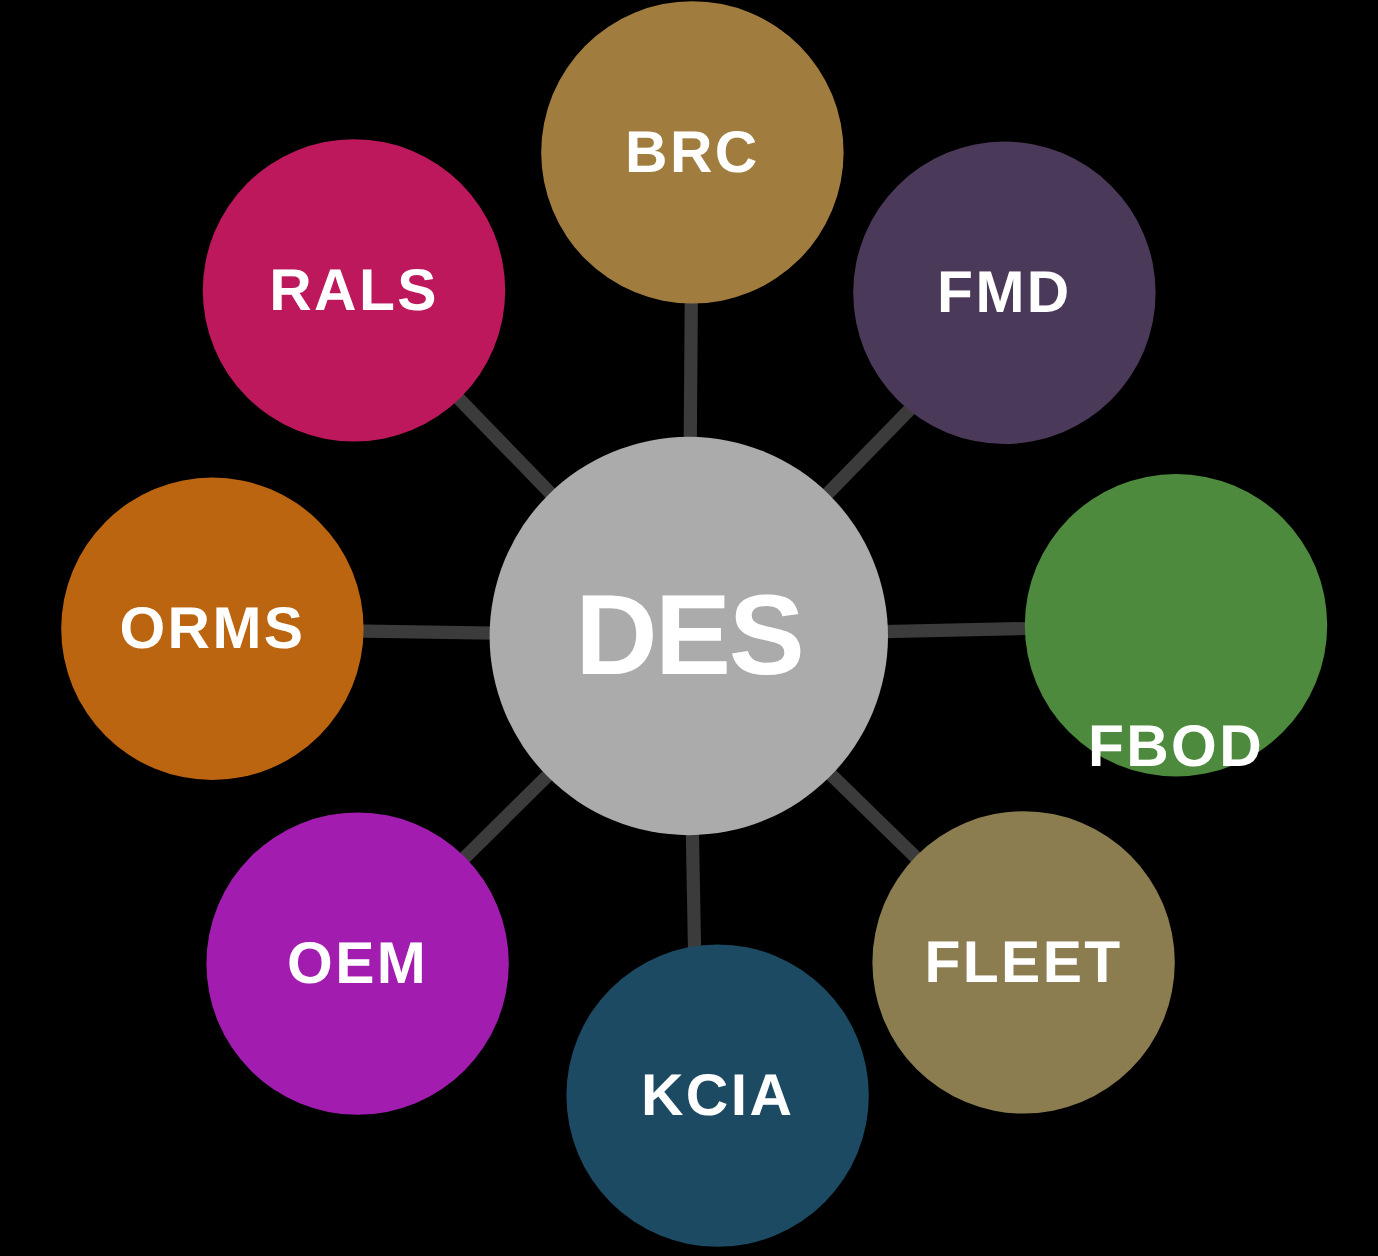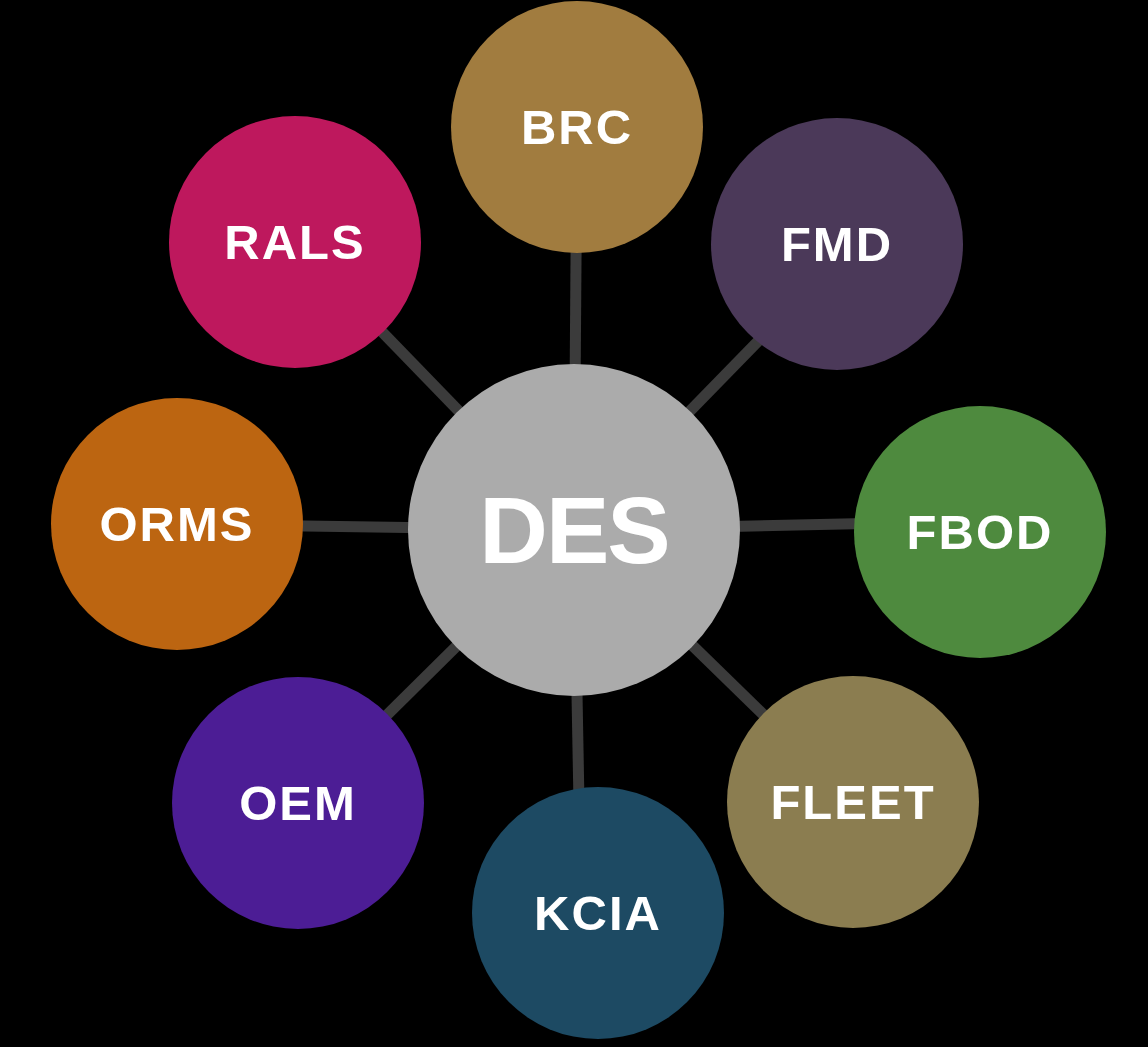--- a/index.html
+++ b/index.html
@@ -51,21 +51,21 @@
   }
   .hub .label {
     font-size: 95px;
     font-weight: 700;
     letter-spacing: -2px;
     line-height: 1;
   }
   
   .pos-brc   { left: 451px; top: 1px;   }
   .pos-fmd   { left: 711px; top: 118px; }
-  .pos-fbod  { left: 854px; top: 406px; }
+  .pos-fbod  { left: 854px; top: 395px; align-items: flex-end; }
   .pos-fleet { left: 727px; top: 676px; }
   .pos-kcia  { left: 472px; top: 787px; }
   .pos-oem   { left: 172px; top: 677px; }
   .pos-orms  { left: 51px;  top: 398px; }
   .pos-rals  { left: 169px; top: 116px; }
 </style>
 </head>
 <body>
 
 <div class="canvas" style="background-color: rgb(0, 0, 0); color: rgb(255, 255, 255);">
@@ -94,21 +94,21 @@
   </div>
 
   <div class="node sat pos-fleet" style="background-color: rgb(139, 125, 80);">
     <span class="label">FLEET</span>
   </div>
 
   <div class="node sat pos-kcia" style="background-color: rgb(29, 74, 99);">
     <span class="label">KCIA</span>
   </div>
 
-  <div class="node sat pos-oem" style="background-color: #4c1d95;">
+  <div class="node sat pos-oem" style="background-color: #a21caf;">
     <span class="label">OEM</span>
   </div>
 
   <div class="node sat pos-orms" style="background-color: rgb(188, 101, 17);">
     <span class="label">ORMS</span>
   </div>
 
   <div class="node sat pos-rals" style="background-color: #be185d;">
     <span class="label">RALS</span>
   </div>

